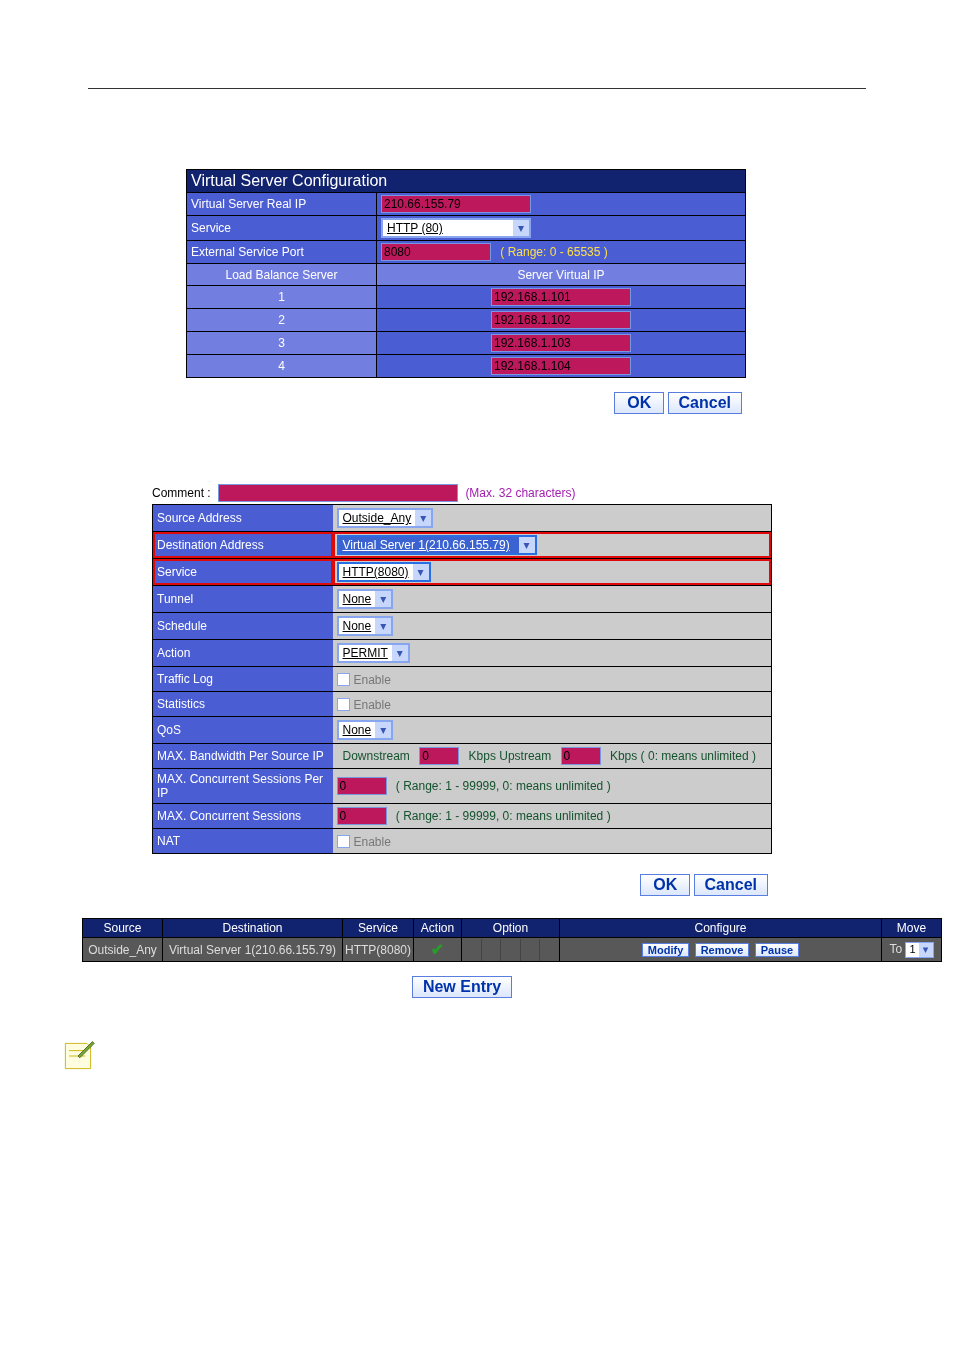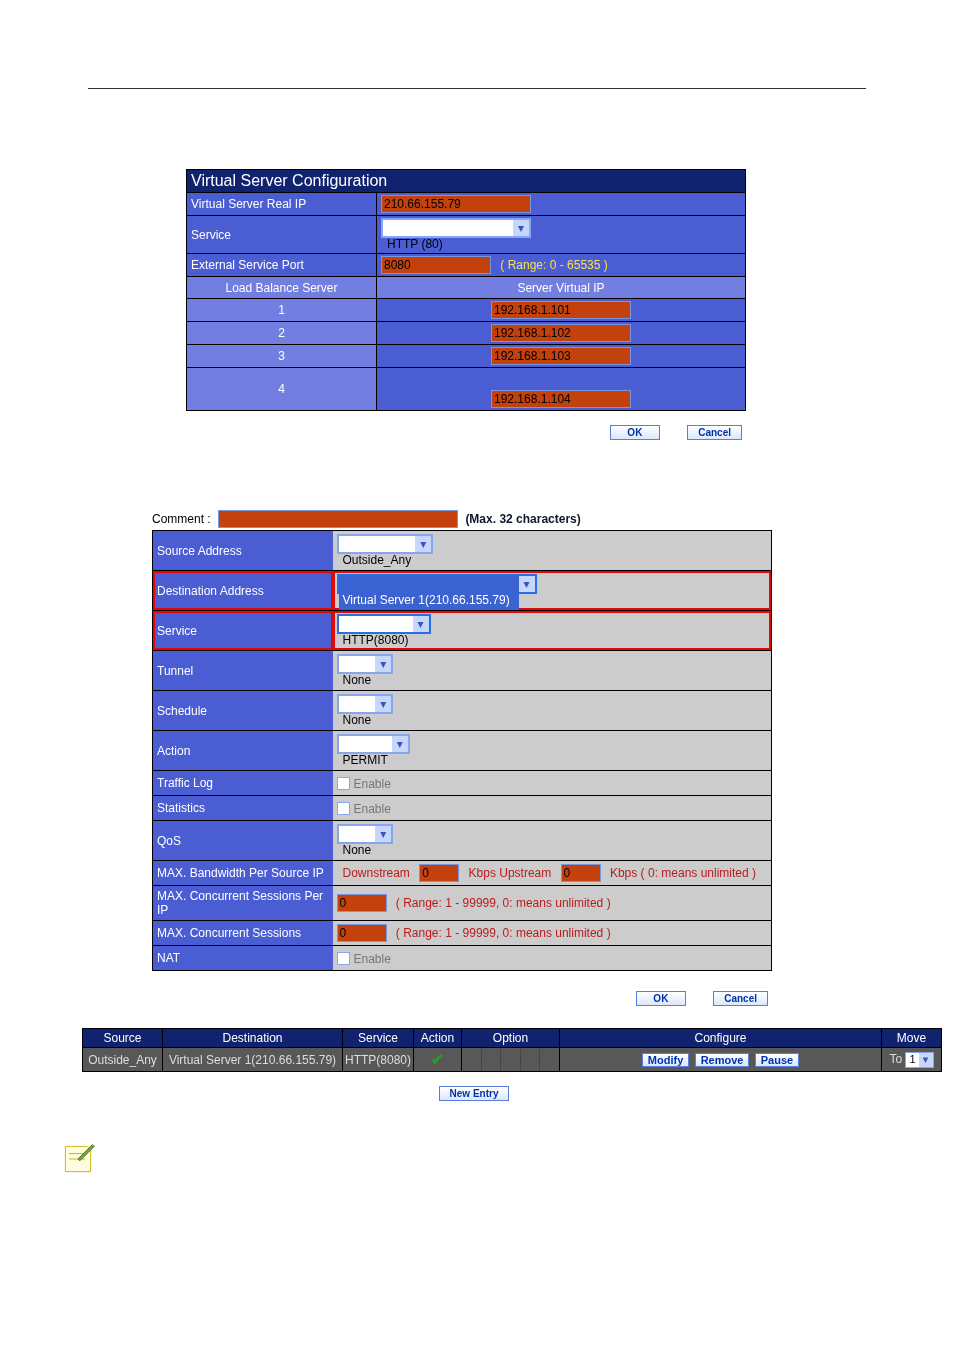--- a/index.html
+++ b/index.html
@@ -46,59 +46,58 @@
     width: 190px;
   }
   .vs-num td.ip {
     background: #4a5dd3;
     text-align: center;
   }
   input.txt {
     font-family: Arial, sans-serif;
     font-size: 12px;
     border: 1px solid #7a96df;
-    background: #c2410c;
+    background: #be185d;
     color: #000;
     padding: 8px 2px;
     height: 18px;
   }
   .select-wrap {
     display: inline-flex;
     border: 2px solid #88a6f0;
     background: #fff;
     height: 20px;
     font-size: 12px;
   }
-  .select-wrap .sel-text { padding: 17px 4px; color: #000; min-width: 70px; }
+  .select-wrap .sel-text { padding: 1px 4px; color: #000; min-width: 70px; text-decoration: underline; }
   .select-wrap .sel-arrow {
     width: 16px; background: #c7d6fb; display:flex; align-items:center; justify-content:center;
     color:#3856b5;
   }
   .range-text { color:#fde047; margin-left:6px; }
 
   .btn-row { margin: 14px 0 0 186px; width: 560px; text-align: right; padding-right:4px; }
   .btn {
     display:inline-block;
     border:1px solid #5a7de0;
     background: linear-gradient(#fff,#dce7fc);
     color:#0033aa;
     font-weight:bold;
-    font-size:10px;
+    font-size:16px;
     padding:1px 10px;
     min-width:50px;
     text-align:center;
     cursor:pointer;
-    margin-left:24px;
   }
 
   
   .comment-row { margin: 70px 0 0 152px; width:620px; font-size:12px; }
   .comment-row .clabel { color:#000; }
   .comment-row input { width: 240px; margin:0 4px; }
-  .comment-row .max { color:#0f172a;font-weight:bold; }
+  .comment-row .max { color:#a21caf; }
 
   
   .policy {
     width: 620px;
     margin: 2px 0 0 152px;
     border-collapse: collapse;
   }
   .policy td {
     border-top:1px solid #000;
     border-bottom:1px solid #000;
@@ -119,21 +118,21 @@
     color:#000;
     border-right:1px solid #000;
   }
   .policy tr.hl td.lbl { box-shadow: inset 0 0 0 2px #e00808; }
   .policy tr.hl td.val { box-shadow: inset 0 0 0 2px #e00808; }
   .policy tr.hl td.val .select-wrap { border-color:#2a6fe2; }
   .chk {
     display:inline-block; width:13px; height:13px; border:1px solid #88a6f0; background:#fff; vertical-align:middle; margin-right:4px;
   }
   .en-label { color:#777; vertical-align:middle; }
-  .kbps { color:#b91c1c; margin:10px 6px; }
+  .kbps { color:#14532d; margin:10px 6px; }
 
   .btn-row2 { margin: 20px 0 0 152px; width:620px; text-align:right; padding-right:4px; }
 
   
   .summary {
     width: 860px;
     margin: 22px 0 0 82px;
     border-collapse: collapse;
     font-size:12px;
   }
@@ -215,21 +214,21 @@
   <tr class="vs-num">
         <td class="num">2</td>
         <td class="ip"><input class="txt" style="width: 140px;" value="192.168.1.102"></td>
       </tr>
   <tr class="vs-num">
         <td class="num">3</td>
         <td class="ip"><input class="txt" style="width: 140px;" value="192.168.1.103"></td>
       </tr>
   <tr class="vs-num">
         <td class="num">4</td>
-        <td class="ip"><input class="txt" style="width: 140px; margin-top: 20px;" value="192.168.1.104"></td>
+        <td class="ip"><input class="txt" style="width: 140px;" value="192.168.1.104"></td>
       </tr>
 </tbody>
   </table>
 
 <div class="btn-row">
   <span class="btn">OK</span>
   <span class="btn">Cancel</span>
 </div>
 
 <div class="comment-row">

